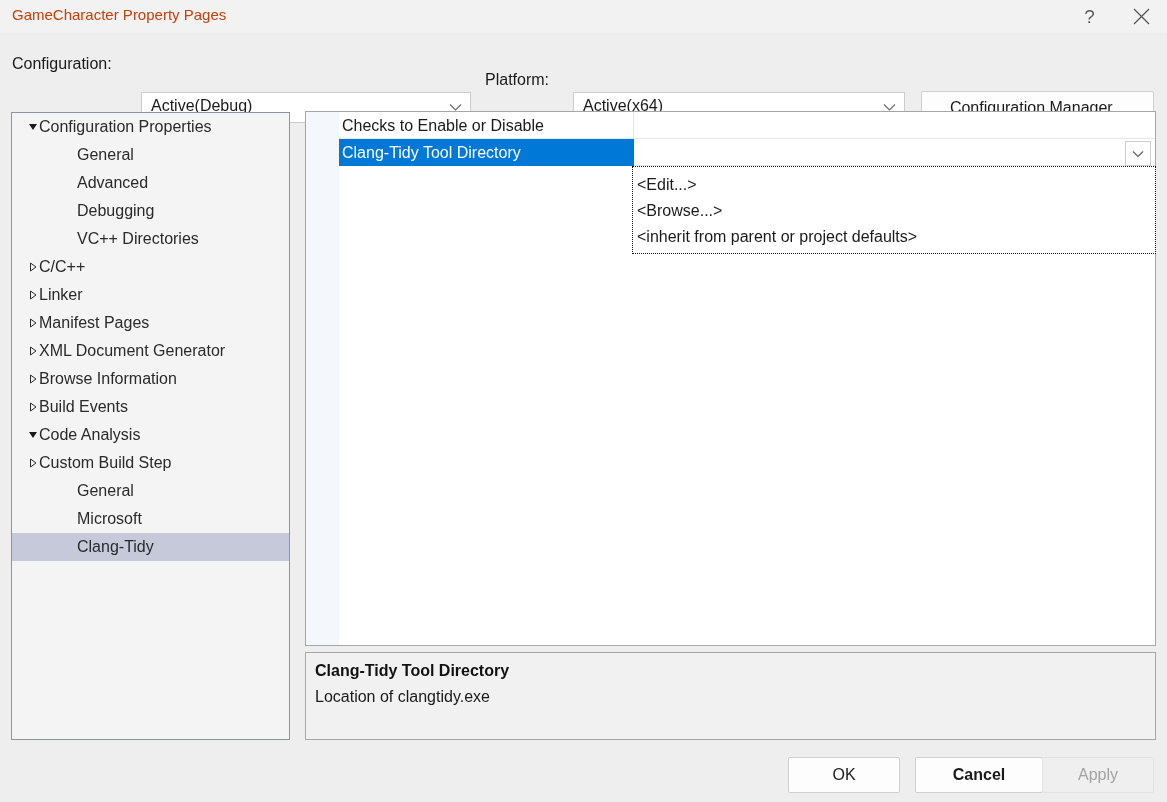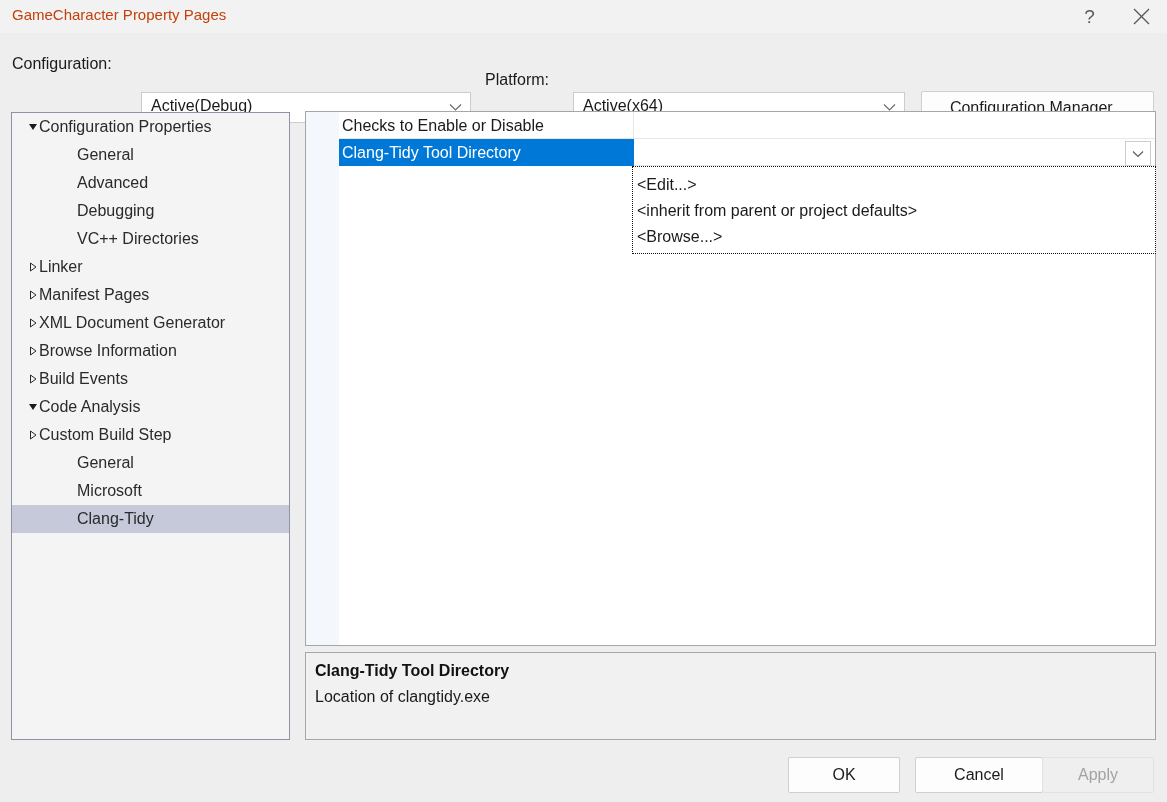--- a/index.html
+++ b/index.html
@@ -253,21 +253,21 @@
     background: #fdfdfd;
     border: 1px solid #cfcfcf;
     border-radius: 2px;
     font-family: "Liberation Sans", sans-serif;
     font-size: 16px;
     color: #1a1a1a;
     cursor: default;
     padding: 0;
   }
   #ok-button { left: 788px; width: 112px; }
-  #cancel-button { left: 915px; width: 128px; }
+  #cancel-button { left: 915px; width: 128px; font-weight: bold; }
   #apply-button {
     left: 1042px; width: 112px;
     background: #efefef;
     border-color: #e2e2e2;
     color: #a3a3a3;
   }
 </style>
 </head>
 <body>
 
@@ -330,20 +330,28 @@
     </div>
     <div class="tree-item lvl1">
       <span class="tw-label">VC++ Directories</span>
     </div>
     <div class="tree-item lvl0">
       <span class="tw-arrow">
         <svg width="10" height="10" viewBox="0 0 10 10" aria-hidden="true">
           <polygon points="2.5,1 8,5 2.5,9" fill="none" stroke="#2a2a2a" stroke-width="1"></polygon>
         </svg>
       </span>
+      <span class="tw-label">C/C++</span>
+    </div>
+    <div class="tree-item lvl0">
+      <span class="tw-arrow">
+        <svg width="10" height="10" viewBox="0 0 10 10" aria-hidden="true">
+          <polygon points="2.5,1 8,5 2.5,9" fill="none" stroke="#2a2a2a" stroke-width="1"></polygon>
+        </svg>
+      </span>
       <span class="tw-label">Linker</span>
     </div>
     <div class="tree-item lvl0">
       <span class="tw-arrow">
         <svg width="10" height="10" viewBox="0 0 10 10" aria-hidden="true">
           <polygon points="2.5,1 8,5 2.5,9" fill="none" stroke="#2a2a2a" stroke-width="1"></polygon>
         </svg>
       </span>
       <span class="tw-label">Manifest Pages</span>
     </div>
@@ -413,22 +421,22 @@
         <svg width="12" height="8" viewBox="0 0 12 8" aria-hidden="true">
           <polyline points="1,1.5 6,6.5 11,1.5" fill="none" stroke="#5c5c5c" stroke-width="1.2"></polyline>
         </svg>
       </div>
     </div>
   </div>
 </div>
 
 <div id="dropdown-popup">
     <div class="dropdown-option">&lt;Edit...&gt;</div>
+    <div class="dropdown-option">&lt;Browse...&gt;</div>
     <div class="dropdown-option">&lt;inherit from parent or project defaults&gt;</div>
-    <div class="dropdown-option">&lt;Browse...&gt;</div>
   </div>
 
 <div id="desc-panel">
   <div id="desc-title">Clang-Tidy Tool Directory</div>
   <div id="desc-body">Location of clangtidy.exe</div>
 </div>
 
 <button class="dlg-button" id="ok-button">OK</button>
 <button class="dlg-button" id="cancel-button">Cancel</button>
 <button class="dlg-button" id="apply-button">Apply</button>

